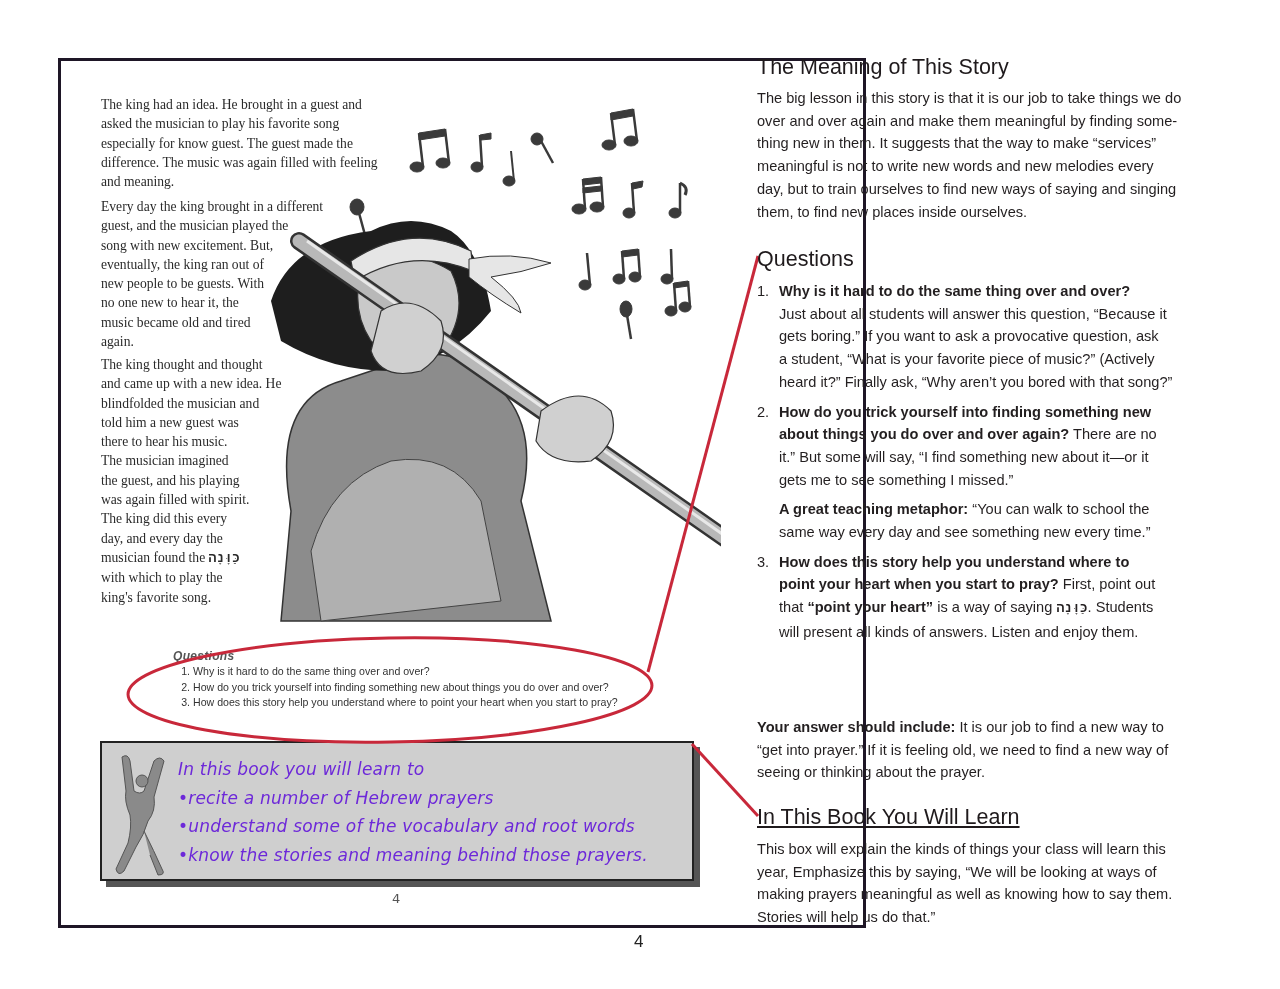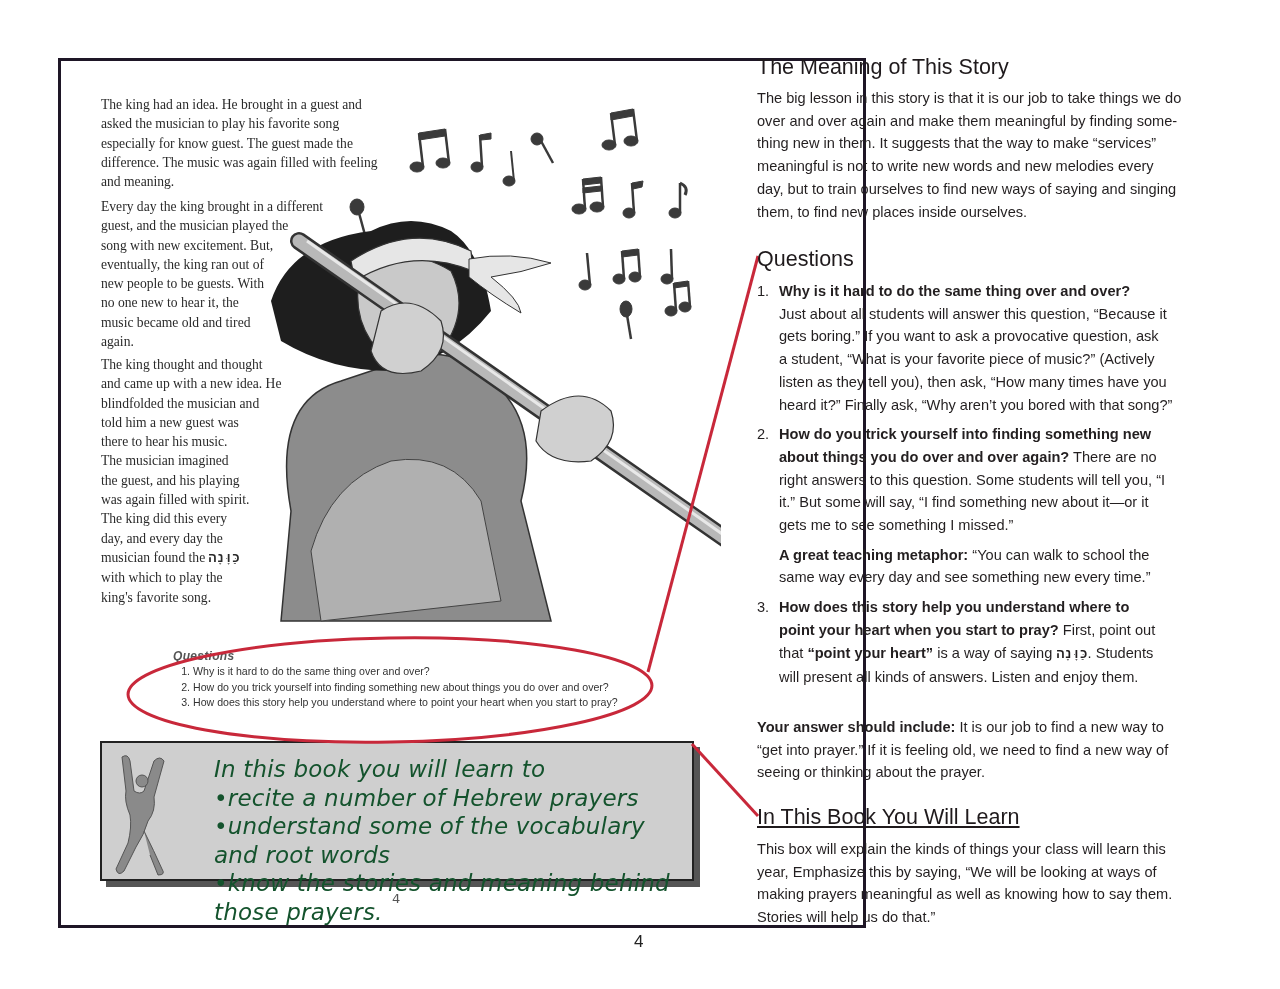--- a/index.html
+++ b/index.html
@@ -26,21 +26,21 @@
   .mini-q-title { font-size: 12px; font-weight: bold; color: #555; font-style: italic; letter-spacing: 0.3px; margin-bottom: 1px; }
   .mini-q ol { margin: 0; padding-left: 20px; font-size: 10.6px; line-height: 15.5px; color: #333; }
 
   
   .learn-box {
     position: absolute; left: 39px; top: 680px; width: 594px; height: 140px;
     background: #cfcfcf; border: 2px solid #222; box-sizing: border-box;
     box-shadow: 6px 6px 0 #555;
   }
   .learn-figure { position: absolute; left: 12px; top: 8px; width: 56px; height: 128px; }
-  .learn-text { position: absolute; left: 76px; top: 12px; font-family: "DejaVu Sans", sans-serif; font-style: italic; font-size: 23px; line-height: 28.5px; color: #14532d; letter-spacing: 0.2px; margin-left: 36px; }
+  .learn-text { position: absolute; left: 76px; top: 12px; font-family: "DejaVu Sans", sans-serif; font-style: italic; font-size: 17px; line-height: 28.5px; color: #6d28d9; letter-spacing: 0.2px; }
   .learn-text .item::before { content: "\2022 "; font-style: normal; }
   .inner-page-num { position: absolute; left: 331px; top: 830px; font-family: "DejaVu Sans", sans-serif; font-size: 13px; color: #555; }
 
   .outer-page-num { position: absolute; left: 634px; top: 932px; font-family: "Liberation Sans", sans-serif; font-size: 17px; color: #222; }
 
   
   .callouts { position: absolute; left: 0; top: 0; width: 1280px; height: 989px; pointer-events: none; }
 
   
   .right { position: absolute; left: 757px; top: 52px; width: 470px; font-family: "Liberation Sans", sans-serif; color: #231f20; }
@@ -244,29 +244,27 @@
 
   <h2 class="h questions-h">Questions</h2>
 
   <div class="qlist">
     <div class="q body">
       <span class="num">1.</span>
       <div class="qb">Why is it hard to do the same thing over and over?</div>
       <div>Just about all students will answer this question, “Because it</div>
       <div>gets boring.” If you want to ask a provocative question, ask</div>
       <div>a student, “What is your favorite piece of music?” (Actively</div>
-      <div>listen as they tell you), then ask, “How many times have you</div>
       <div>heard it?” Finally ask, “Why aren’t you bored with that song?”</div>
     </div>
 
     <div class="q body">
       <span class="num">2.</span>
       <div class="qb">How do you trick yourself into finding something new</div>
       <div><span class="qb">about things you do over and over again?</span><span> There are no</span></div>
-      <div>right answers to this question. Some students will tell you, “I</div>
       <div>it.” But some will say, “I find something new about it—or it</div>
       <div>gets me to see something I missed.”</div>
       <div class="sub">
         <span class="qb">A great teaching metaphor:</span><span> “You can walk to school the</span>
         <div>same way every day and see something new every time.”</div>
       </div>
     </div>
 
     <div class="q body">
       <span class="num">3.</span>

